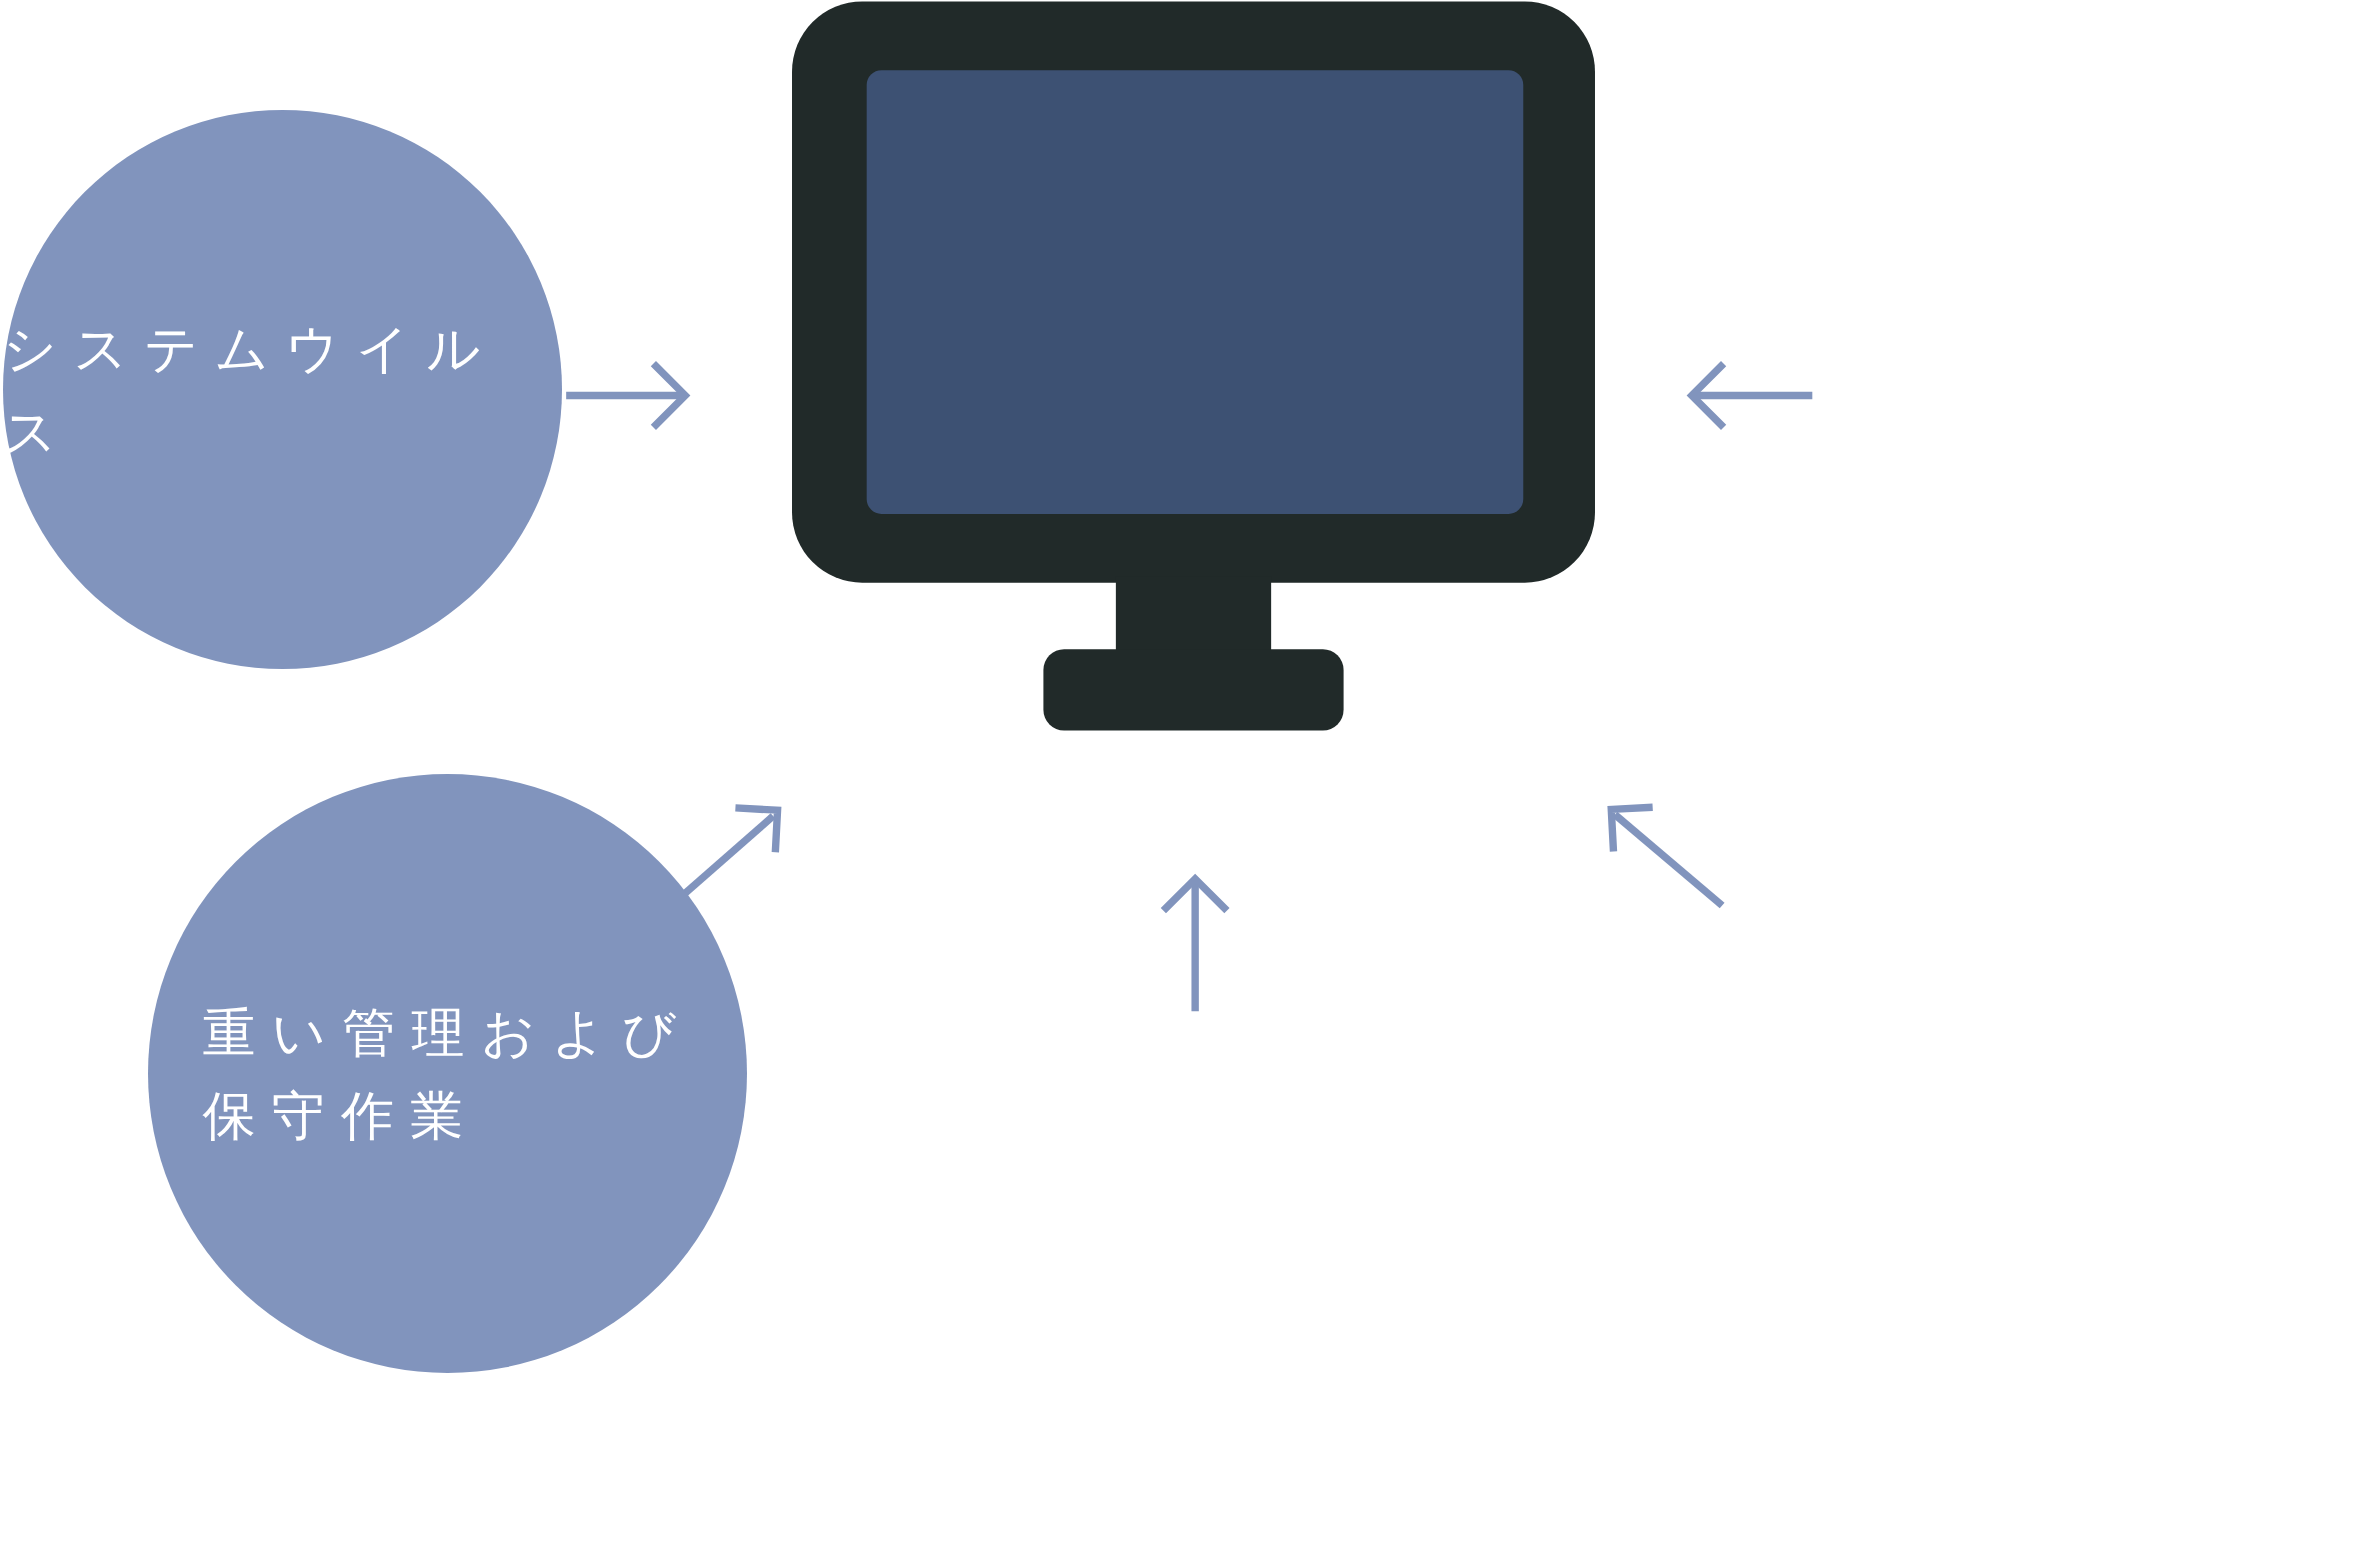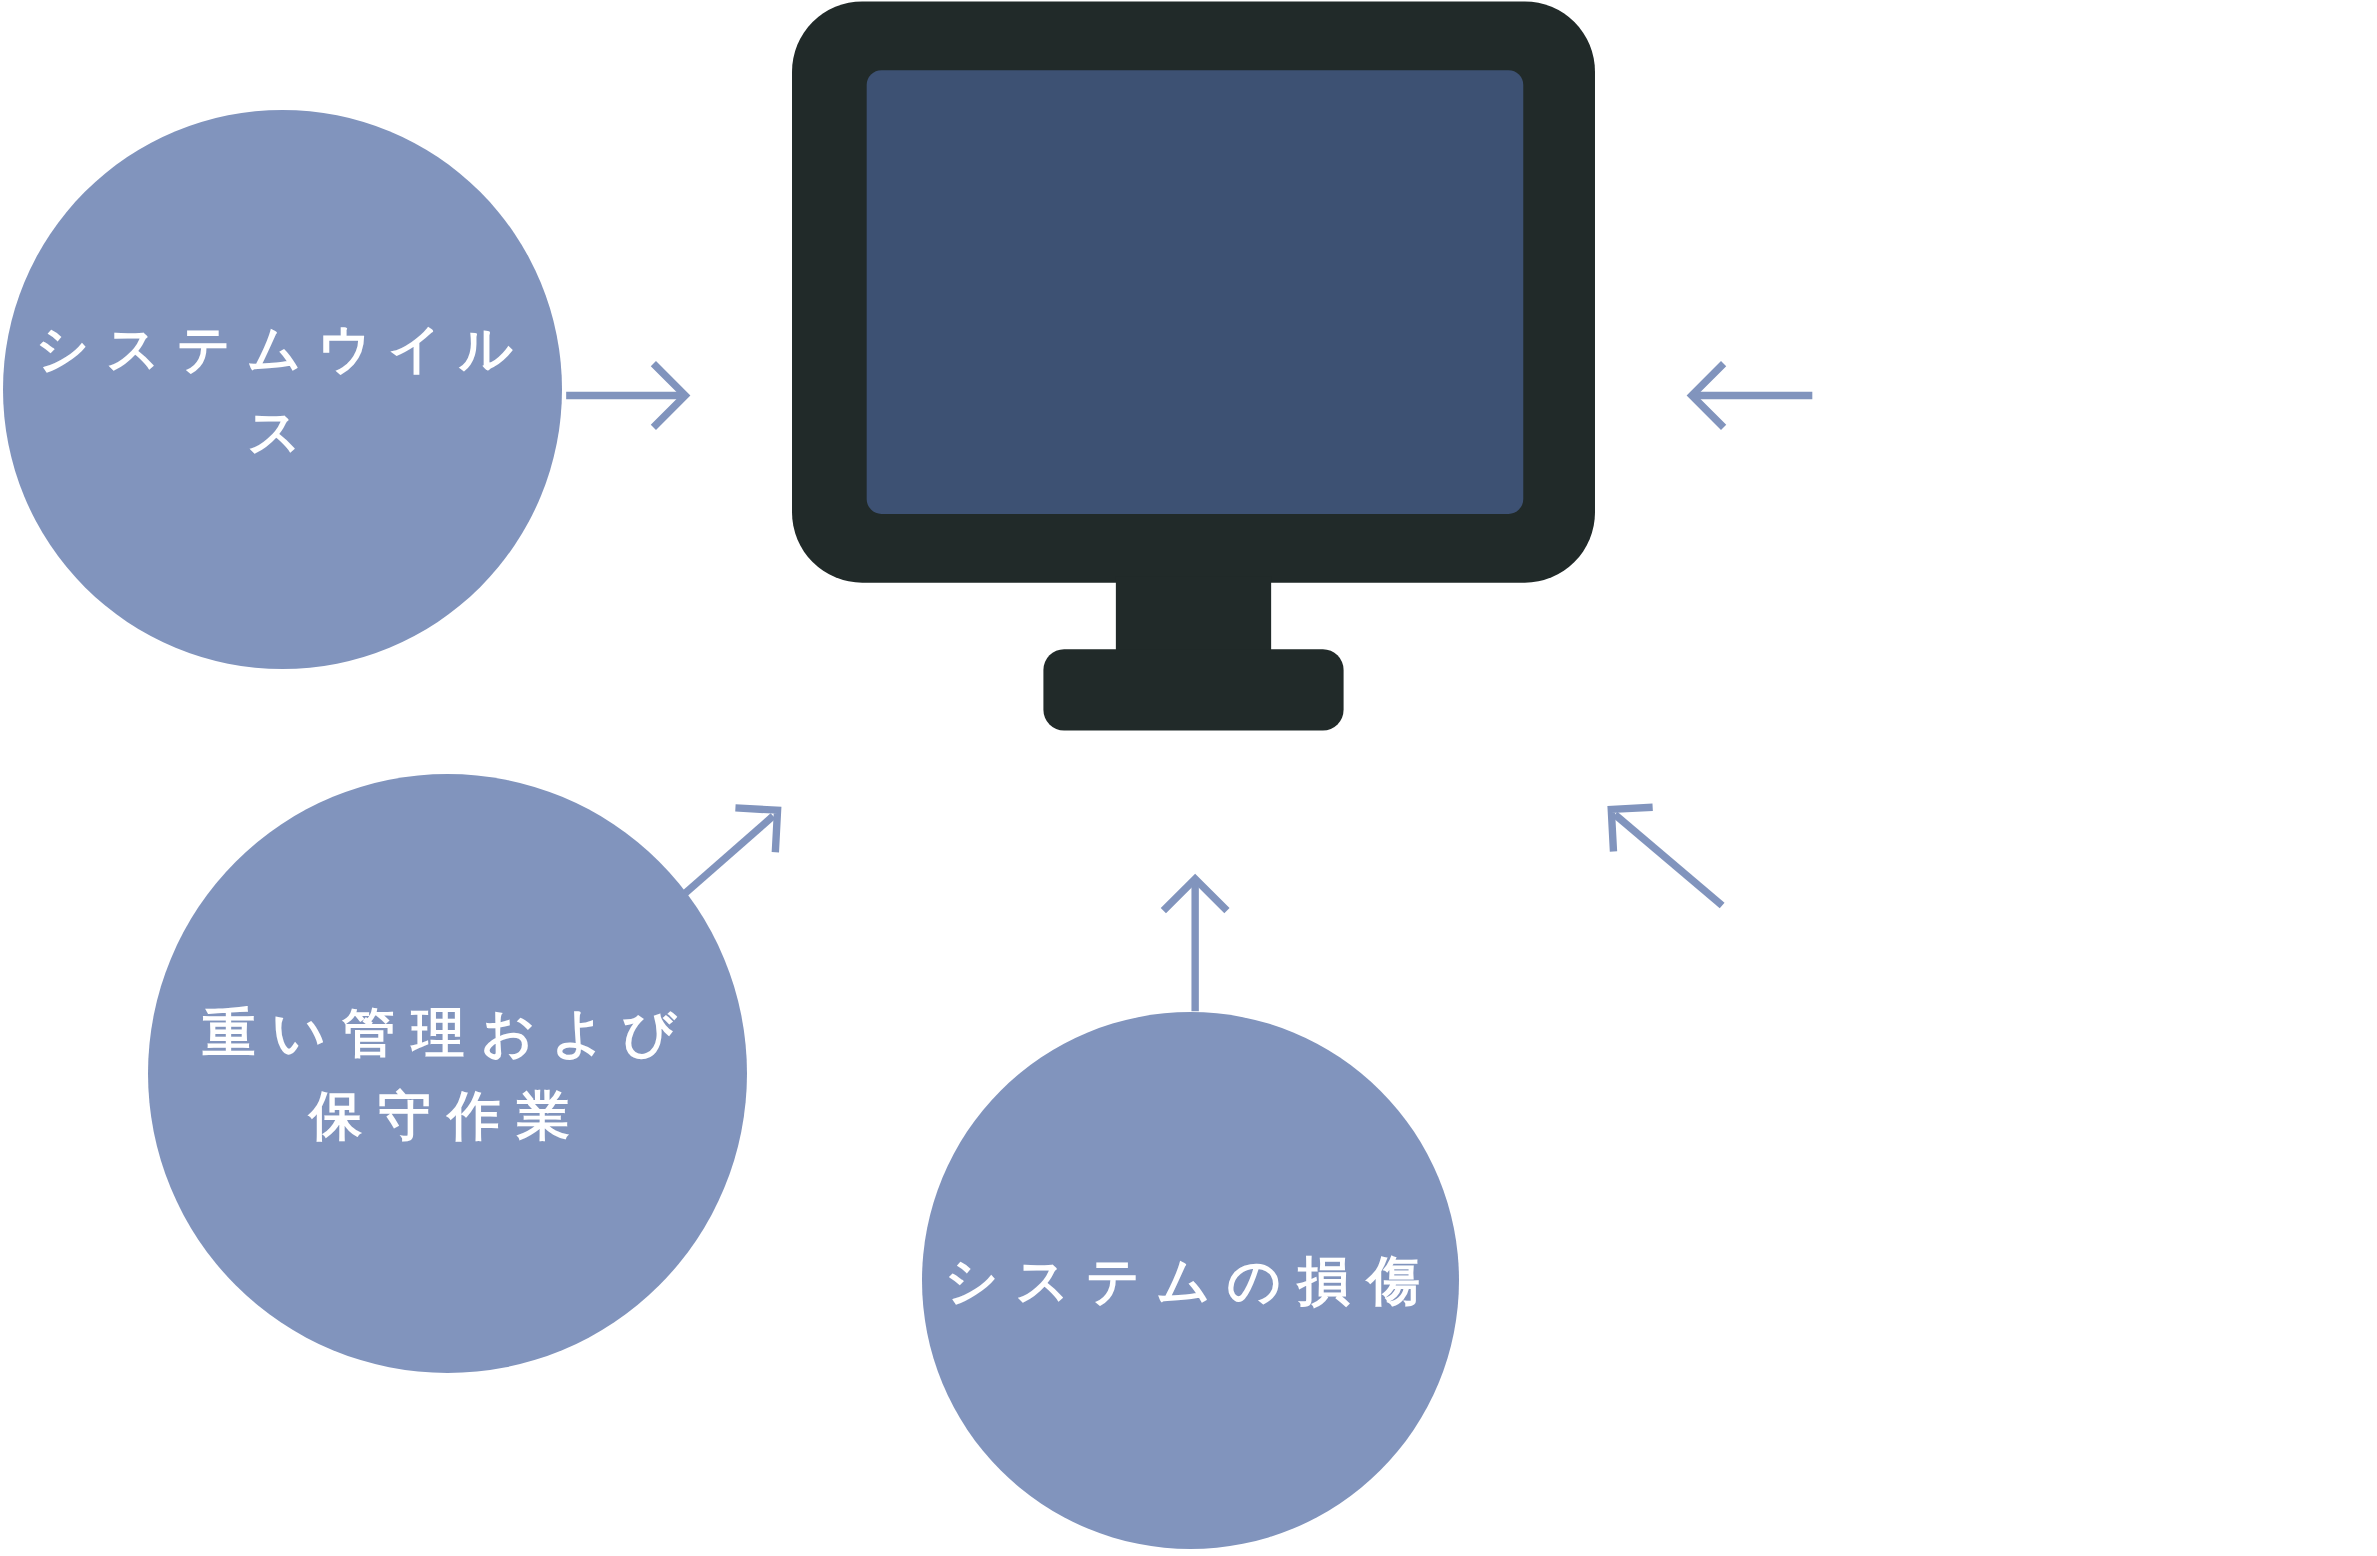--- a/index.html
+++ b/index.html
@@ -23,24 +23,24 @@
     position:absolute;
     border-radius:50%;
     background:var(--circle);
     display:flex;
     align-items:center;
     justify-content:center;
   }
   .cause-label{
     color:var(--text);
     font-size:53px;
-    font-weight:700;
+    font-weight:400;
     letter-spacing:16.3px;
     line-height:83px;
-    text-align:center;
+    text-align:left;
     white-space:pre-line;
   }
   
   .pos-top-left     {left:3px;    top:110px;  width:559px; height:559px;}
   .pos-top-right    {left:1817px; top:112px;  width:559px; height:559px;}
   .pos-bottom-left  {left:148px;  top:774px; width:599px; height:599px;}
   .pos-bottom-center{left:922px; top:1012px; width:537px; height:537px;}
   .pos-bottom-right {left:1652px; top:795px; width:591px; height:591px;}
   svg{position:absolute;left:0;top:0;}
   .arrows{pointer-events:none;}
@@ -83,19 +83,16 @@
   <div class="cause-circle pos-top-left">
     <div class="cause-label">システムウイルス</div>
   </div>
 
 
   <div class="cause-circle pos-bottom-left">
     <div class="cause-label">重い管理および
 保守作業</div>
   </div>
 
-  <div class="cause-circle pos-bottom-center">
-    <div class="cause-label">システムの損傷</div>
-  </div>
 
 
 </div>
 
 
 </body></html>

